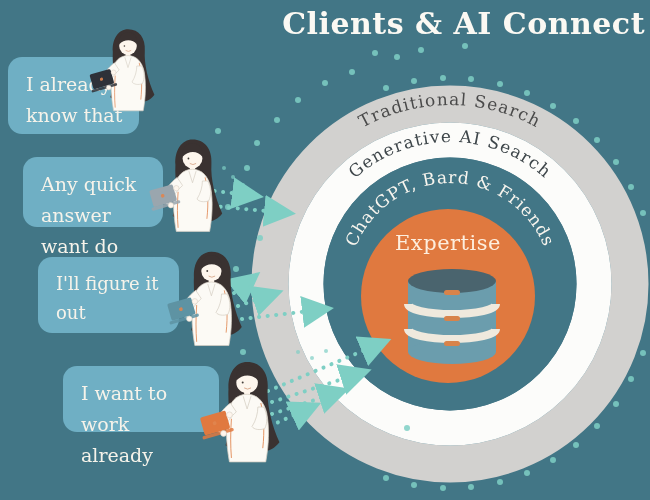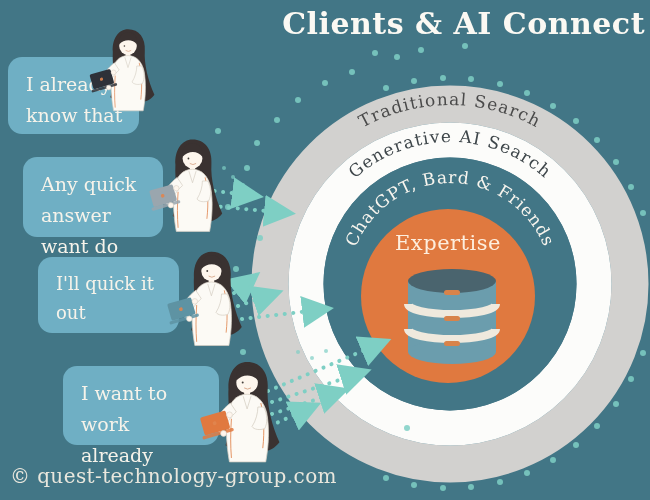--- a/index.html
+++ b/index.html
@@ -7,23 +7,23 @@
        font-family:"DejaVu Serif","Liberation Serif",serif;}
   .canvas{position:relative;width:650px;height:500px;background:#427686;}
 
   .title{position:absolute;left:255px;top:6px;width:390px;text-align:right;
          color:#fbf9f3;font-size:30px;font-weight:bold;letter-spacing:.5px;}
 
   .bubble{position:absolute;background:#6FAFC4;border-radius:14px;
           color:#f6f3ea;font-size:19px;line-height:1.62;
           padding:12px 10px 0 18px;box-sizing:border-box;z-index:1;}
   .b1{left:8px;top:57px;width:131px;height:77px;}
-  .b2{left:23px;top:157px;width:140px;height:80px;}
+  .b2{left:23px;top:157px;width:140px;height:70px;}
   .b3{left:38px;top:257px;width:141px;height:76px;font-size:18px;}
-  .b4{left:63px;top:366px;width:156px;height:79px;}
+  .b4{left:63px;top:366px;width:156px;height:66px;}
 
   svg.layer{position:absolute;left:0;top:0;z-index:2;}
 
   .footer{position:absolute;left:10px;top:464px;color:#e9e7dd;
           font-size:20px;letter-spacing:.4px;z-index:3;}
 
   .ring-label{font-family:"DejaVu Serif","Liberation Serif",serif;
               font-size:17px;letter-spacing:1.2px;}
   .arrow{stroke:#7ECFC4;stroke-width:4;stroke-linecap:round;
          stroke-dasharray:0.1 8.5;fill:none;}
@@ -37,21 +37,21 @@
 
   <div class="bubble b1">
     <div>I already</div>
     <div>know that</div>
   </div>
   <div class="bubble b2">
     <div>Any quick</div>
     <div>answer want do</div>
   </div>
   <div class="bubble b3">
-    <div>I'll quick it out</div>
+    <div>I'll figure it out</div>
   </div>
   <div class="bubble b4">
     <div>I want to work</div>
     <div>already</div>
   </div>
 
   <svg class="layer" width="650" height="500" viewBox="0 0 650 500">
     <defs>
       <marker id="ah" markerWidth="9" markerHeight="9" refX="6" refY="4" orient="auto">
         <path d="M0 0 L8 4 L0 8 Z" fill="#7ECFC4"></path>
@@ -184,14 +184,13 @@
     </g>
     <g transform="translate(170,248) scale(0.92)" style="--laptop:#5E93A3">
       <use href="#person-shape" width="90" height="110"></use>
     </g>
     <g transform="translate(203,358) scale(0.98)" style="--laptop:#E0793F">
       <use href="#person-shape" width="90" height="110"></use>
     </g>
   </svg>
 
   <div class="title">Clients &amp; AI Connect</div>
-  <div class="footer">© quest-technology-group.com</div>
 </div>
 
 </body></html>

